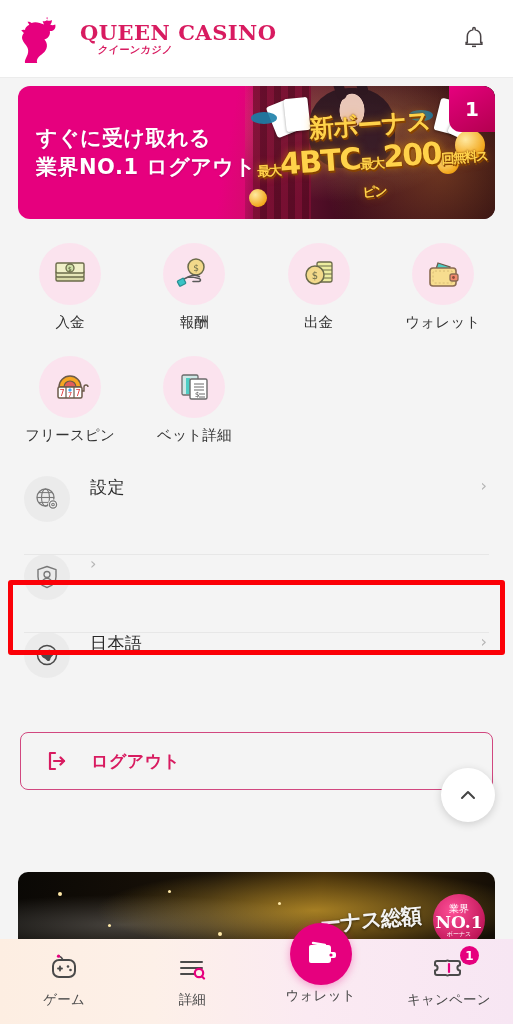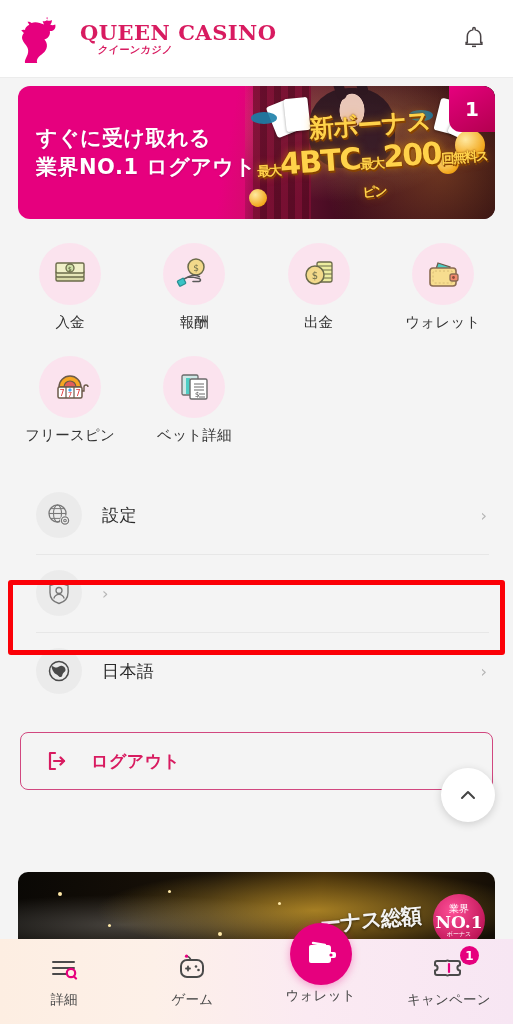--- a/index.html
+++ b/index.html
@@ -159,25 +159,24 @@
   }
   .grid-label {
     font-size: 14.5px; color: #333; text-align: center; line-height: 1.22;
     letter-spacing: .2px;
   }
 
   
   .menu { margin-top: 22px; }
   .menu-row {
     position: relative;
-    display: flex; align-items: center;
+    display: flex; align-items: flex-start;
     height: 78px;
     padding: 0 26px 0 24px;
     background: #f4f4f4;
-    margin-left: 12px;
   }
   .menu-row + .menu-row:before {
     content: ""; position: absolute; left: 24px; right: 24px; top: 0;
     height: 1px; background: #e7e7e7;
   }
   .menu-ico {
     width: 46px; height: 46px; border-radius: 50%;
     background: #ebebeb;
     display: flex; align-items: center; justify-content: center;
     margin-right: 20px; flex: 0 0 auto;
@@ -503,46 +502,46 @@
         <span class="m">NO.1</span>
         <span class="b">ボーナス</span>
       </div>
     </div>
   </div>
 
   <div class="bottom-nav">
 
     <div class="nav-item">
       <div class="nav-ico">
-        <svg width="28" height="24" viewBox="0 0 28 24">
-          <line x1="3" y1="6" x2="24" y2="6" stroke="#4a4a4a" stroke-width="2" stroke-linecap="round"></line>
-          <line x1="3" y1="12" x2="24" y2="12" stroke="#4a4a4a" stroke-width="2" stroke-linecap="round"></line>
-          <line x1="3" y1="18" x2="16" y2="18" stroke="#4a4a4a" stroke-width="2" stroke-linecap="round"></line>
-          <circle cx="21" cy="17" r="4.2" fill="none" stroke="#e6007e" stroke-width="2.2"></circle>
-          <line x1="24" y1="20.5" x2="26" y2="22.5" stroke="#e6007e" stroke-width="2.2" stroke-linecap="round"></line>
-        </svg>
-      </div>
-      <div class="nav-label">詳細</div>
-    </div>
-
-    <div class="nav-item">
-      <div class="nav-ico">
         <svg width="30" height="28" viewBox="0 0 30 28">
           <path d="M14 6c-1-2.5-2.5-3.5-4-4" fill="none" stroke="#4a4a4a" stroke-width="1.7" stroke-linecap="round"></path>
           <circle cx="9.5" cy="2.2" r="1.6" fill="#e6007e"></circle>
           <rect x="4" y="6" width="22" height="17" rx="6" fill="none" stroke="#4a4a4a" stroke-width="2"></rect>
           <line x1="9" y1="14.5" x2="13" y2="14.5" stroke="#4a4a4a" stroke-width="1.8" stroke-linecap="round"></line>
           <line x1="11" y1="12.5" x2="11" y2="16.5" stroke="#4a4a4a" stroke-width="1.8" stroke-linecap="round"></line>
           <circle cx="19" cy="12.5" r="1.3" fill="#4a4a4a"></circle>
           <circle cx="21.5" cy="16" r="1.3" fill="#4a4a4a"></circle>
         </svg>
       </div>
       <div class="nav-label">ゲーム</div>
     </div>
 
+    <div class="nav-item">
+      <div class="nav-ico">
+        <svg width="28" height="24" viewBox="0 0 28 24">
+          <line x1="3" y1="6" x2="24" y2="6" stroke="#4a4a4a" stroke-width="2" stroke-linecap="round"></line>
+          <line x1="3" y1="12" x2="24" y2="12" stroke="#4a4a4a" stroke-width="2" stroke-linecap="round"></line>
+          <line x1="3" y1="18" x2="16" y2="18" stroke="#4a4a4a" stroke-width="2" stroke-linecap="round"></line>
+          <circle cx="21" cy="17" r="4.2" fill="none" stroke="#e6007e" stroke-width="2.2"></circle>
+          <line x1="24" y1="20.5" x2="26" y2="22.5" stroke="#e6007e" stroke-width="2.2" stroke-linecap="round"></line>
+        </svg>
+      </div>
+      <div class="nav-label">詳細</div>
+    </div>
+
     <div class="nav-item center">
       <div class="nav-center-btn">
         <svg width="32" height="28" viewBox="0 0 32 28">
           <path d="M6 5h17a3 3 0 013 3v12a3 3 0 01-3 3H6a2 2 0 01-2-2V7a2 2 0 012-2z" fill="#fff"></path>
           <path d="M24 12h5a2 2 0 012 2v2a2 2 0 01-2 2h-5a3 3 0 010-6z" fill="#fff"></path>
           <circle cx="26" cy="15" r="1.6" fill="#e6007e"></circle>
           <path d="M8 3l12 2" stroke="#fff" stroke-width="2.4" stroke-linecap="round"></path>
         </svg>
       </div>
       <div class="nav-label">ウォレット</div>

